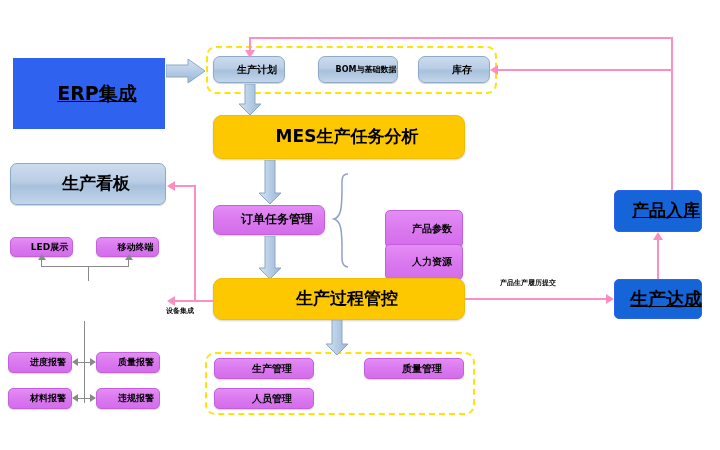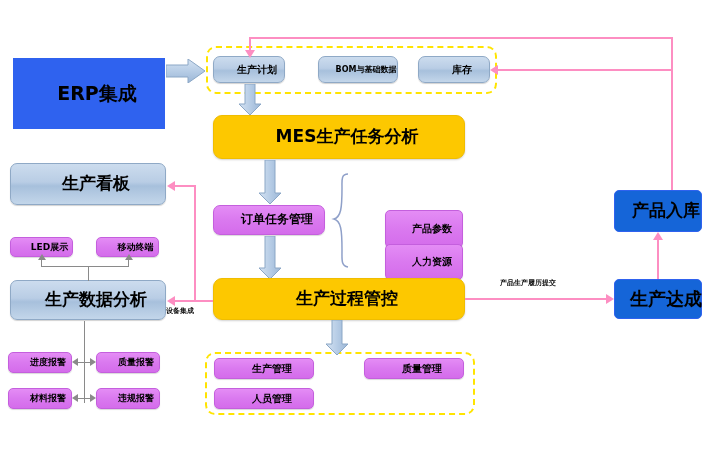--- a/index.html
+++ b/index.html
@@ -22,20 +22,21 @@
     line-height:1.15;
     white-space:nowrap;
     padding-left:16px;
   }
 
   
   .blue{
     background:#2f62ef;
     color:#000;
     border:1px solid #2f62ef;
+    text-decoration:underline;
   }
   .blue.rounded{border-radius:5px;background:#1565d8;}
 
   
   .steel{
     background:linear-gradient(180deg,#ccdcee 0%,#b9cde5 45%,#a7c0dc 55%,#c3d6ea 100%);
     border:1px solid #8fa9c6;
     border-radius:7px;
     box-shadow:0 1px 1px rgba(0,0,0,.18);
   }
@@ -201,23 +202,20 @@
     <span>生产看板</span>
   </div>
 
   <div class="node orchid" style="left:10px;top:237px;width:63px;height:20px;font-size:9px;">
     <span>LED展示</span>
   </div>
   <div class="node orchid" style="left:96px;top:237px;width:63px;height:20px;font-size:9px;">
     <span>移动终端</span>
   </div>
 
-  <div class="node steel" style="left:10px;top:280px;width:156px;height:40px;font-size:17px;">
-    <span>生产数据分析</span>
-  </div>
 
   <div class="node orchid" style="left:8px;top:352px;width:64px;height:21px;font-size:9px;">
     <span>进度报警</span>
   </div>
   <div class="node orchid" style="left:96px;top:352px;width:64px;height:21px;font-size:9px;">
     <span>质量报警</span>
   </div>
   <div class="node orchid" style="left:8px;top:388px;width:64px;height:21px;font-size:9px;">
     <span>材料报警</span>
   </div>

